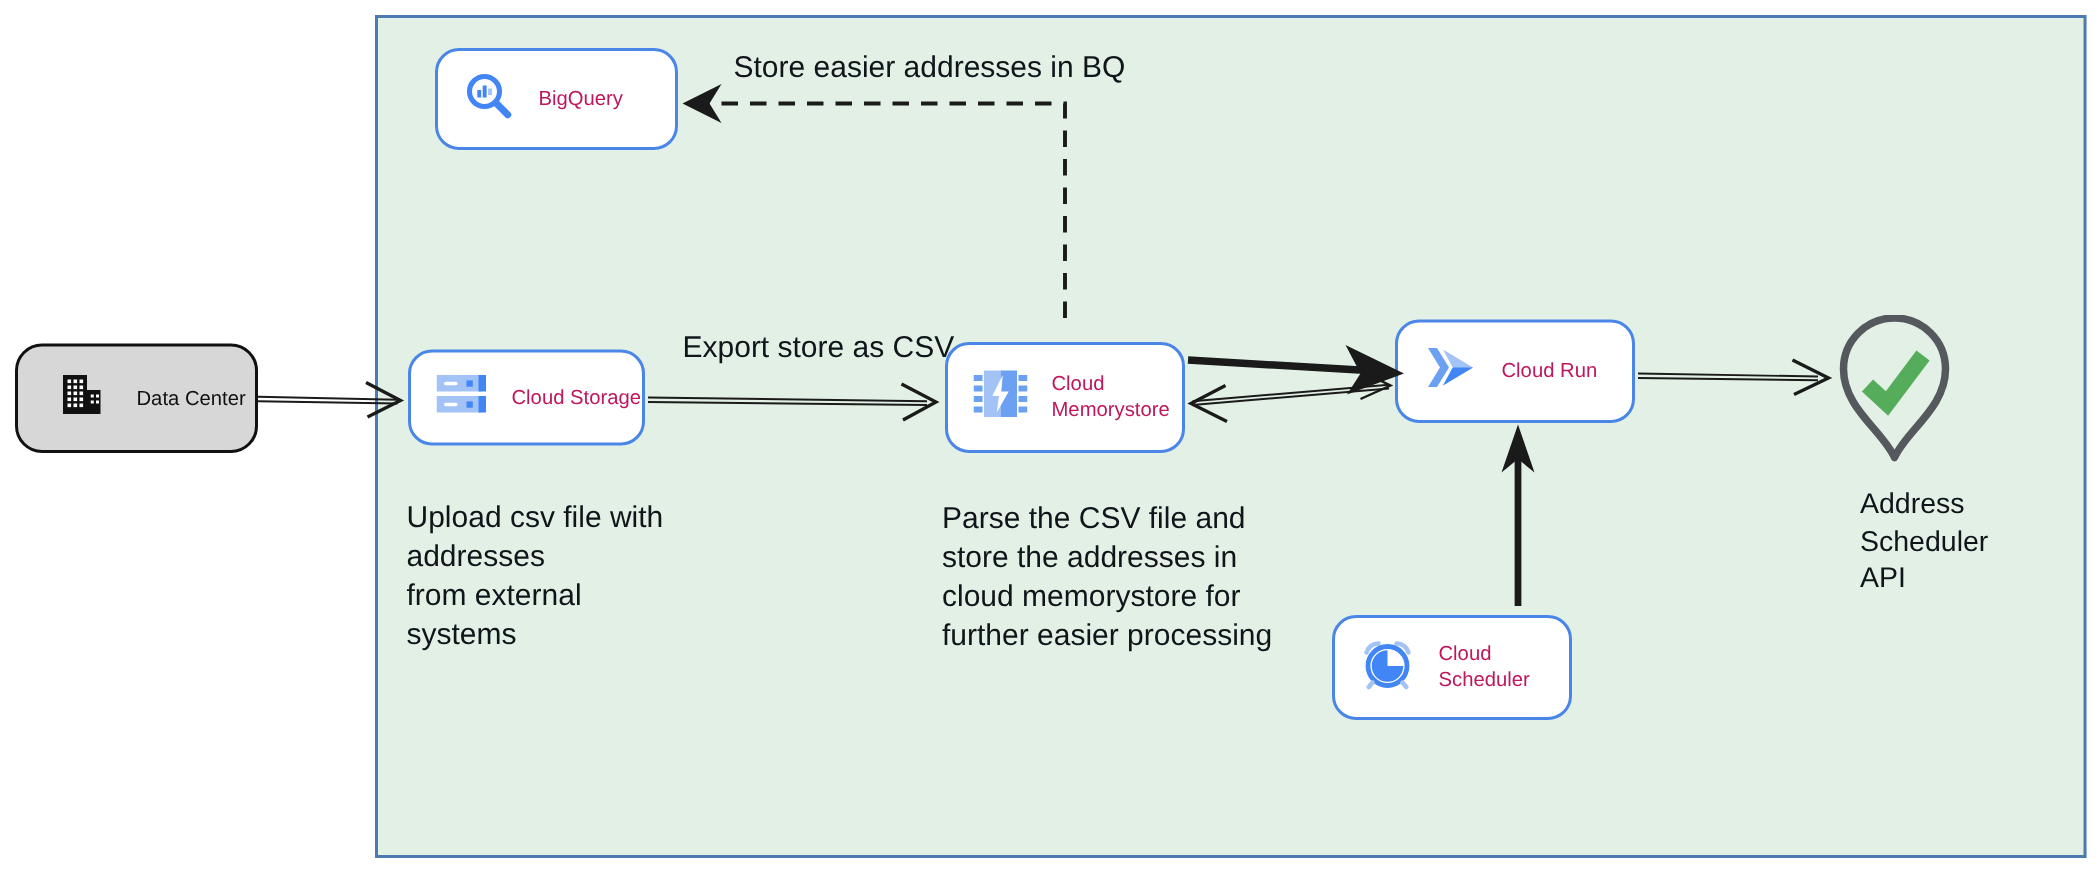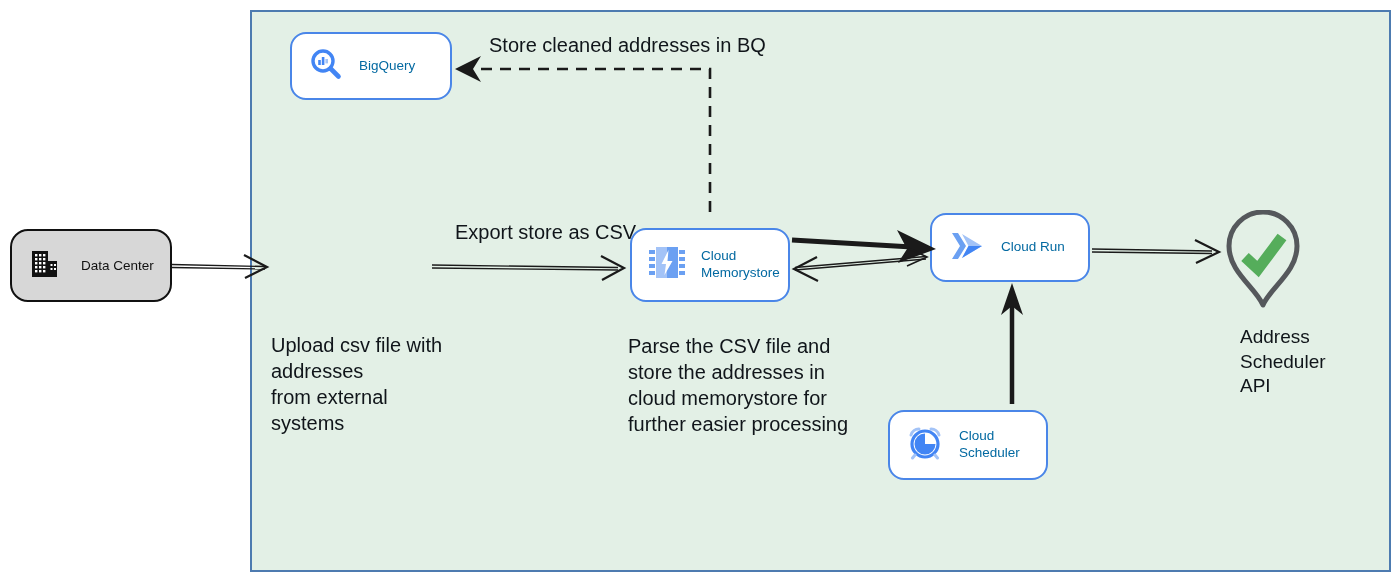--- a/index.html
+++ b/index.html
@@ -10,47 +10,47 @@
     --check-green:#55ad5b; --pin-gray:#55585c; --arrow-black:#1a1a1a; --text-color:#10151a;
   }
   *{box-sizing:border-box;margin:0;padding:0}
   body{font-family:"Liberation Sans",sans-serif;background:#ffffff}
   .canvas{position:relative;width:1400px;height:580px;background:#ffffff;overflow:hidden}
   .container-box{position:absolute;left:250px;top:10px;width:1141px;height:562px;
     background:var(--container-fill);border:2px solid var(--container-border);z-index:1}
   .arrows{position:absolute;left:0;top:0;z-index:5;pointer-events:none}
   .node{position:absolute;display:flex;align-items:center;gap:16px;padding-left:17px;
     background:var(--node-fill);border:2.2px solid var(--node-border);border-radius:16px;z-index:3}
-  .node .label{font-size:13.5px;color:#0369a1;white-space:pre-line;line-height:1.25}
+  .node .label{font-size:13.5px;color:#be185d;white-space:pre-line;line-height:1.25}
   .node-bigquery{left:290px;top:32px;width:162px;height:68px}
   .node-storage{left:272px;top:233px;width:158px;height:64px}
   .node-memorystore{left:630px;top:228px;width:160px;height:74px}
   .node-run{left:930px;top:213px;width:160px;height:69px}
   .node-scheduler{left:888px;top:410px;width:160px;height:70px}
   .node-datacenter{position:absolute;left:10px;top:229px;width:162px;height:73px;
-    display:flex;align-items:center;gap:22px;padding-left:17px;
+    display:flex;align-items:center;gap:22px;padding-left:27px;
     background:var(--datacenter-fill);border:2.5px solid var(--datacenter-border);border-radius:18px;z-index:3}
   .node-datacenter .label{font-size:13.5px;color:#111}
   .note{position:absolute;font-size:20px;color:var(--text-color);white-space:pre-line;line-height:1.3;z-index:2}
   .note-store-bq{left:489px;top:32px}
   .note-export{left:455px;top:219px}
   .note-upload{left:271px;top:332px}
   .note-parse{left:628px;top:333px}
   .note-periodic{left:1030px;top:346px}
   .note-address{left:1240px;top:325px;font-size:19px}
   .pin-wrap{position:absolute;left:1222px;top:210px;z-index:3}
 </style>
 </head>
 <body>
 
 <div class="canvas">
 
   <div class="container-box"></div>
 
-  <div class="note note-store-bq">Store cleaned addresses in BQ</div>
+  <div class="note note-store-bq">Store easier addresses in BQ</div>
   <div class="note note-export">Export store as CSV</div>
   <div class="note note-upload">Upload csv file with
 addresses
 from external
 systems</div>
   <div class="note note-parse">Parse the CSV file and
 store the addresses in
 cloud  memorystore for
 further easier processing</div>
   <div class="note note-address">Address Scheduler
@@ -95,20 +95,35 @@
         <circle cx="14" cy="14" r="10" fill="none" stroke="var(--icon-blue)" stroke-width="3.4"></circle>
         <line x1="21.5" y1="21.5" x2="29.5" y2="29.5" stroke="var(--icon-blue)" stroke-width="4.6" stroke-linecap="round"></line>
         <rect x="9.2" y="13" width="2.6" height="5" fill="var(--icon-blue)"></rect>
         <rect x="12.8" y="10" width="2.6" height="8" fill="var(--icon-blue)"></rect>
         <rect x="16.4" y="12" width="2.6" height="4.4" fill="var(--icon-blue-light)"></rect>
       </svg>
     </span>
     <span class="label">BigQuery</span>
   </div>
 
+  <div class="node node-storage">
+    <span>
+      <svg width="34" height="28" viewBox="0 0 34 28">
+        <rect x="0" y="1" width="30" height="11" fill="var(--icon-blue-light)"></rect>
+        <rect x="28" y="1" width="5" height="11" fill="var(--icon-blue)"></rect>
+        <rect x="5" y="5.5" width="9" height="2.4" rx="1.2" fill="#fff"></rect>
+        <rect x="20" y="4.6" width="4.2" height="4.2" fill="var(--icon-blue)"></rect>
+        <rect x="0" y="15" width="30" height="11" fill="var(--icon-blue-light)"></rect>
+        <rect x="28" y="15" width="5" height="11" fill="var(--icon-blue)"></rect>
+        <rect x="5" y="19.5" width="9" height="2.4" rx="1.2" fill="#fff"></rect>
+        <rect x="20" y="18.6" width="4.2" height="4.2" fill="var(--icon-blue)"></rect>
+      </svg>
+    </span>
+    <span class="label">Cloud Storage</span>
+  </div>
 
   <div class="node node-memorystore">
     <span>
       <svg width="36" height="34" viewBox="0 0 36 34">
         <g fill="var(--icon-blue-mid)">
           <rect x="0" y="4" width="6" height="4"></rect>
             <rect x="0" y="11" width="6" height="4"></rect>
           <rect x="0" y="18" width="6" height="4"></rect>
             <rect x="0" y="25" width="6" height="4"></rect>
           <rect x="30" y="4" width="6" height="4"></rect>

